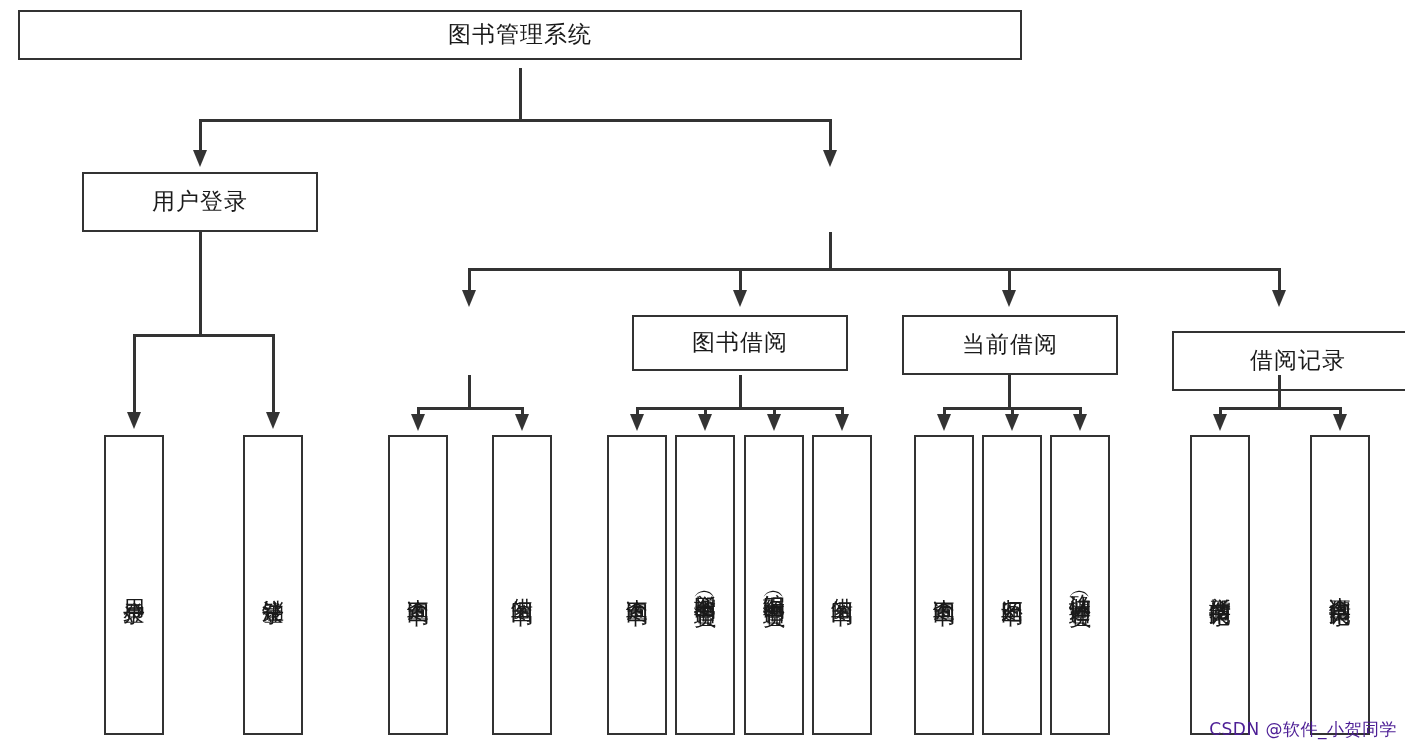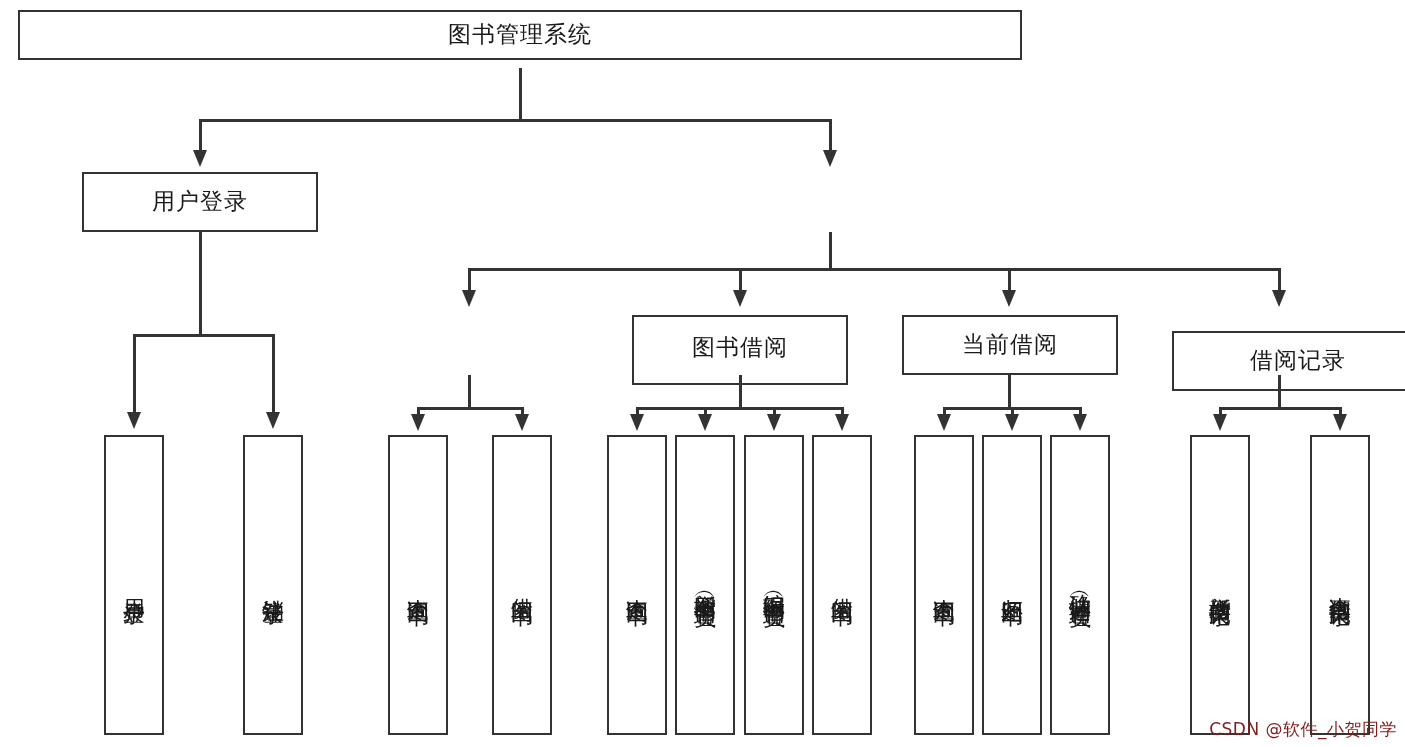--- a/index.html
+++ b/index.html
@@ -59,21 +59,21 @@
     height: 0;
     border-left: 7px solid transparent;
     border-right: 7px solid transparent;
     border-top: 17px solid #333333;
   }
   #watermark {
     position: absolute;
     right: 8px;
     bottom: 6px;
     font-size: 17px;
-    color: #7f1d1d;
+    color: #4c1d95;
     letter-spacing: 0.5px;
     white-space: nowrap;
     font-family: "DejaVu Sans", "Liberation Sans", sans-serif;
   }
 </style>
 </head>
 <body>
 
 <div id="canvas">
 
@@ -103,21 +103,21 @@
   <div class="edge h" style="left:468px; top:268px; width:812px; height:2.5px;"></div>
   <div class="edge v" style="left:468px; top:268px; width:2.5px; height:24px;"></div>
   <div class="arrow" style="left:462px; top:290px;"></div>
   <div class="edge v" style="left:739px; top:268px; width:2.5px; height:24px;"></div>
   <div class="arrow" style="left:733px; top:290px;"></div>
   <div class="edge v" style="left:1008px; top:268px; width:2.5px; height:24px;"></div>
   <div class="arrow" style="left:1002px; top:290px;"></div>
   <div class="edge v" style="left:1278px; top:268px; width:2.5px; height:24px;"></div>
   <div class="arrow" style="left:1272px; top:290px;"></div>
 
-  <div class="node horiz" style="left:632px; top:315px; width:216px; height:70px;font-family:Liberation Mono, monospace;">
+  <div class="node horiz" style="left:632px; top:315px; width:216px; height:56px;">
     <span>图书借阅</span>
   </div>
   <div class="node horiz" style="left:902px; top:315px; width:216px; height:60px;">
     <span>当前借阅</span>
   </div>
   <div class="node horiz" style="left:1172px; top:331px; width:252px; height:60px;">
     <span>借阅记录</span>
   </div>
 
   <div class="edge v" style="left:468px; top:375px; width:2.5px; height:34px;"></div>

